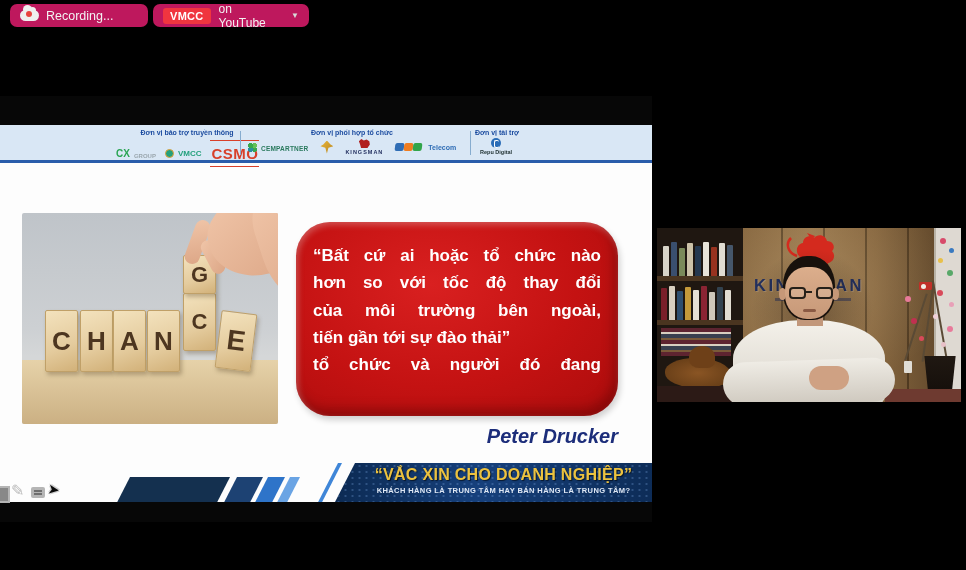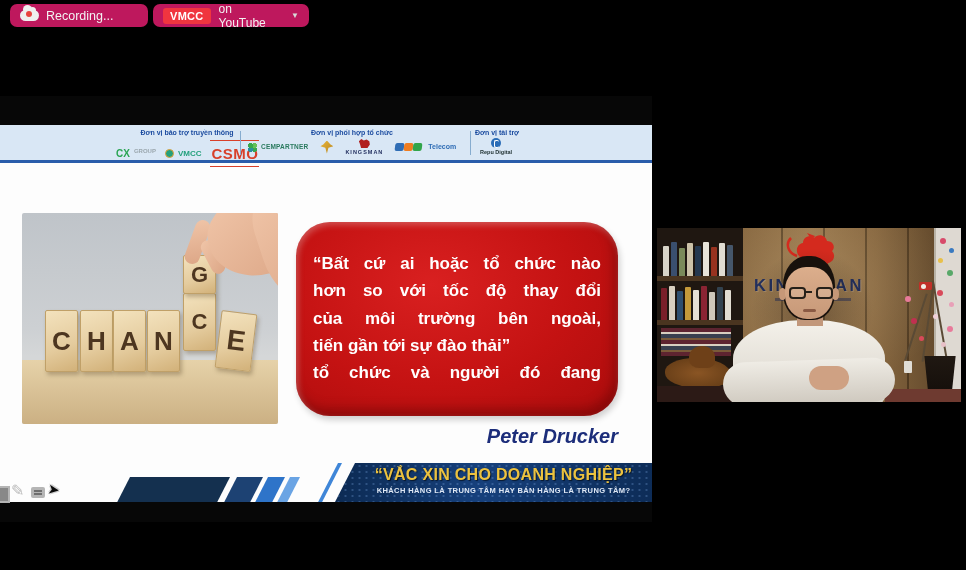--- a/index.html
+++ b/index.html
@@ -24,21 +24,21 @@
 
   
   #share{left:0;top:96px;width:652px;height:426px;background:#070707;}
   #slide{left:0;top:125px;width:652px;height:377px;background:#fdfdfd;overflow:hidden;}
 
   
   #band{left:0;top:0;width:652px;height:38px;background:#d9e7f5;border-bottom:3px solid #2a5dab;box-sizing:border-box;}
   .band-label{position:absolute;top:4px;font-size:7px;font-weight:bold;color:#1d4da0;text-align:center;}
   .band-divider{position:absolute;top:6px;width:1px;height:24px;background:#86accf;}
   .logo-row{position:absolute;display:flex;align-items:center;gap:9px;}
-  .lg{display:flex;align-items:flex-start;gap:4px;}
+  .lg{display:flex;align-items:flex-end;gap:4px;}
   .cx-main{color:#2aa553;font-weight:bold;font-size:10px;}
   .cx-suf{color:#9aa6ad;font-size:6px;font-weight:bold;}
   .vmcc-ic{width:7px;height:7px;border-radius:50%;background:#24a07c;border:1.5px solid #e8a13a;}
   .vmcc-t{color:#24a07c;font-weight:bold;font-size:8px;}
   .csmo-t{color:#d8402a;font-weight:bold;font-size:15px;letter-spacing:.5px;border-top:1px solid #d8402a;border-bottom:1px solid #d8402a;padding:4px 1px;}
   .cem-ic{width:9px;height:9px;background:
       radial-gradient(circle at 30% 30%, #37a84e 30%, transparent 32%),
       radial-gradient(circle at 70% 30%, #64c05a 30%, transparent 32%),
       radial-gradient(circle at 30% 70%, #2a8ea0 30%, transparent 32%),
       radial-gradient(circle at 70% 70%, #37a84e 30%, transparent 32%);}
@@ -58,21 +58,21 @@
   #table{position:absolute;left:0;bottom:0;width:100%;height:64px;background:linear-gradient(#e6d2a9,#cbb083);}
   .blk{position:absolute;background:linear-gradient(160deg,#f3e2bd 0%,#e4cb9d 60%,#d2b179 100%);border:1px solid #c0a068;border-radius:2px;display:flex;align-items:center;justify-content:center;font-weight:bold;color:#4d3620;box-shadow:2px 3px 4px rgba(90,70,40,.35);}
   .blk-tall{width:31px;height:60px;font-size:26px;}
   .blk-cube{width:31px;height:37px;font-size:22px;}
   .hand-part{position:absolute;background:linear-gradient(150deg,#f0c5a8,#dca686);}
 
   
   #bubble{left:296px;top:97px;width:322px;height:194px;border-radius:34px;
     background:radial-gradient(ellipse at 42% 32%,#d92020 0%,#c41212 55%,#ab0c0c 100%);
     box-shadow:inset 2px 3px 6px rgba(255,255,255,.28), inset -4px -7px 12px rgba(70,0,0,.38), 2px 4px 6px rgba(0,0,0,.18);
-    box-sizing:border-box;padding:28px 17px 0 17px;}
+    box-sizing:border-box;padding:20px 17px 0 17px;}
   .q-line{color:#fff;font-size:17px;line-height:27.3px;font-weight:600;text-align:justify;text-align-last:justify;white-space:nowrap;}
   .q-line.last{text-align:left;text-align-last:left;}
   #author{right:34px;top:300px;width:220px;text-align:right;color:#1c2d7a;font-size:20px;font-weight:bold;font-style:italic;}
 
   
   #banner{left:0;top:338px;width:652px;height:39px;overflow:hidden;}
   .stripe{position:absolute;top:14px;height:25px;transform:skewX(-27deg);transform-origin:top;}
   #navy{position:absolute;left:335px;top:0;width:317px;height:39px;
     background:linear-gradient(95deg,#0c2a52 0%,#16407c 45%,#0d2c57 100%);
     clip-path:polygon(20px 0,100% 0,100% 100%,0 100%);}

